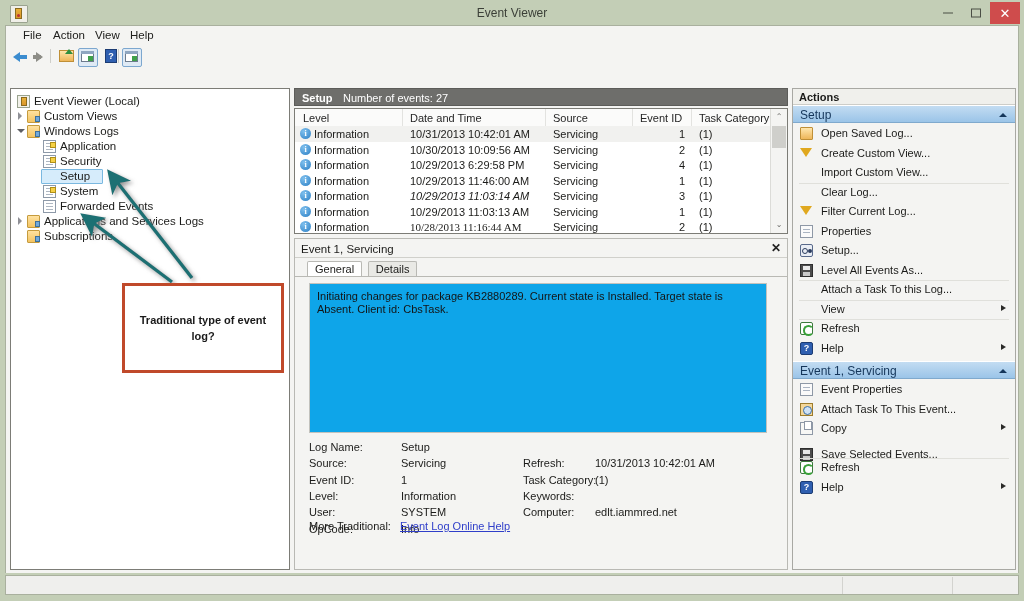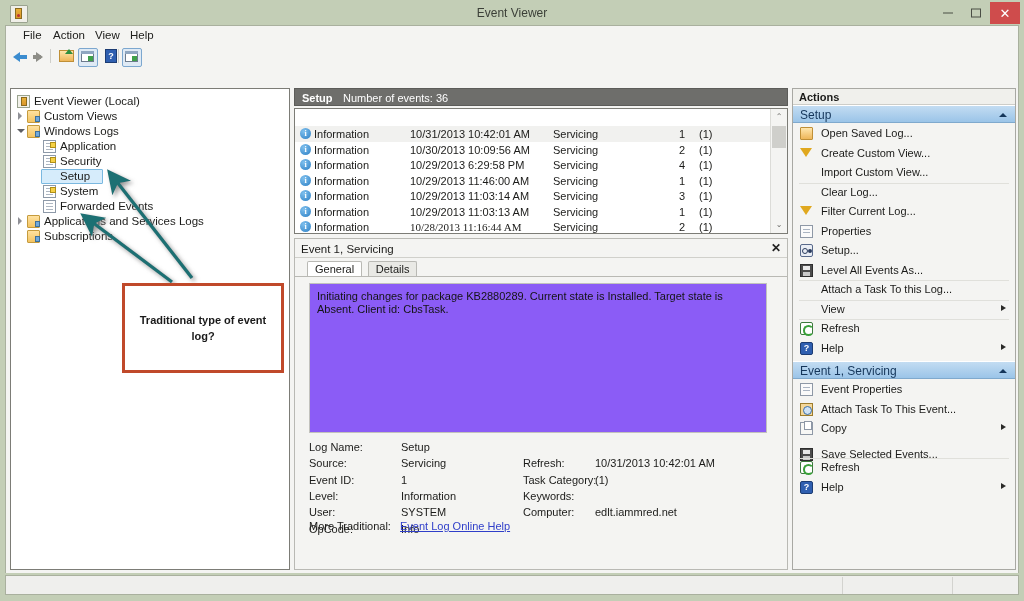--- a/index.html
+++ b/index.html
@@ -152,21 +152,21 @@
   #detail-sep{position:absolute;left:0;top:18px;width:100%;height:1px;background:#d0d0cb;}
   .dtab{
     position:absolute;top:22px;height:16px;font-size:11px;color:#1b1b19;
     border:1px solid #b9b9b4;border-bottom:none;box-sizing:border-box;
     padding:1px 7px 0 7px;background:#e9e9e5;border-radius:2px 2px 0 0;
   }
   .dtab.active{background:#fff;}
   #tabline{position:absolute;left:0;top:37px;width:100%;height:1px;background:#b9b9b4;}
   #desc-box{
     position:absolute;left:14px;top:44px;width:458px;height:150px;
-    background:#8b5cf6;border:1px solid #c2c2bd;box-sizing:border-box;
+    background:#0ea5e9;border:1px solid #c2c2bd;box-sizing:border-box;
     padding:6px 7px;font-size:11px;color:#141414;line-height:13px;
   }
   .fl{position:absolute;font-size:11px;color:#1b1b19;}
   #more-link{color:#2f3ec9;text-decoration:underline;}
 
   
   #actions{
     position:absolute;left:786px;top:20px;width:224px;height:482px;
     background:#f4f4f2;border:1px solid #a8a8a3;box-sizing:border-box;
   }
@@ -335,24 +335,35 @@
         </g>
       </svg>
       <div id="callout">
         <span>Traditional type of event log?</span>
       </div>
 
       <div id="center">
 
         <div id="list-header">
           <div id="lh-title">Setup</div>
-          <div id="lh-count">Number of events: 36</div>
+          <div id="lh-count">Number of events: 27</div>
         </div>
 
         <div id="list-box">
+          <div id="col-head">
+              <div class="col" style="left: 8px;">Level</div>
+              <div class="col" style="left: 115px;">Date and Time</div>
+              <div class="colsep" style="left: 107px;"></div>
+              <div class="col" style="left: 258px;">Source</div>
+              <div class="colsep" style="left: 250px;"></div>
+              <div class="col" style="left: 345px;">Event ID</div>
+              <div class="colsep" style="left: 337px;"></div>
+              <div class="col" style="left: 404px;">Task Category</div>
+              <div class="colsep" style="left: 396px;"></div>
+            </div>
           <div id="rows-host">
               <div class="evrow alt" style="top: 17px;">
                 <div class="lvl-ico">i</div>
                 <div class="cell" style="left: 19px;">Information</div>
                 <div class="cell" style="left: 115px;">10/31/2013 10:42:01 AM</div>
                 <div class="cell" style="left: 258px;">Servicing</div>
                 <div class="cell" style="left: 345px; width: 45px; text-align: right;">1</div>
                 <div class="cell" style="left: 404px;">(1)</div>
               </div>
               <div class="evrow" style="top: 32.5px;">
@@ -375,21 +386,21 @@
                 <div class="lvl-ico">i</div>
                 <div class="cell" style="left: 19px;">Information</div>
                 <div class="cell" style="left: 115px;">10/29/2013 11:46:00 AM</div>
                 <div class="cell" style="left: 258px;">Servicing</div>
                 <div class="cell" style="left: 345px; width: 45px; text-align: right;">1</div>
                 <div class="cell" style="left: 404px;">(1)</div>
               </div>
               <div class="evrow" style="top: 79px;">
                 <div class="lvl-ico">i</div>
                 <div class="cell" style="left: 19px;">Information</div>
-                <div class="cell" style="left: 115px;">10/29/2013 11:03:14 AM</div>
+                <div class="cell" style="left: 115px; font-style: italic;">10/29/2013 11:03:14 AM</div>
                 <div class="cell" style="left: 258px;">Servicing</div>
                 <div class="cell" style="left: 345px; width: 45px; text-align: right;">3</div>
                 <div class="cell" style="left: 404px;">(1)</div>
               </div>
               <div class="evrow" style="top: 94.5px;">
                 <div class="lvl-ico">i</div>
                 <div class="cell" style="left: 19px;">Information</div>
                 <div class="cell" style="left: 115px;">10/29/2013 11:03:13 AM</div>
                 <div class="cell" style="left: 258px;">Servicing</div>
                 <div class="cell" style="left: 345px; width: 45px; text-align: right;">1</div>

